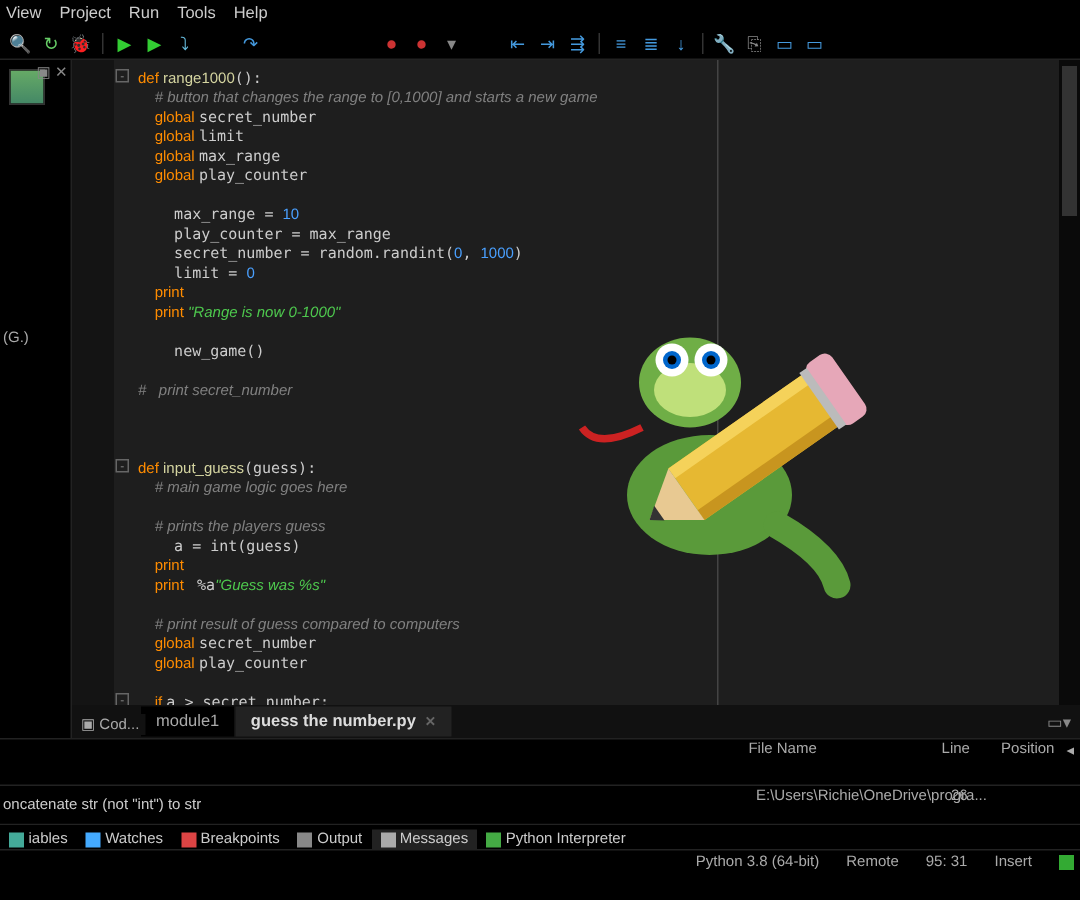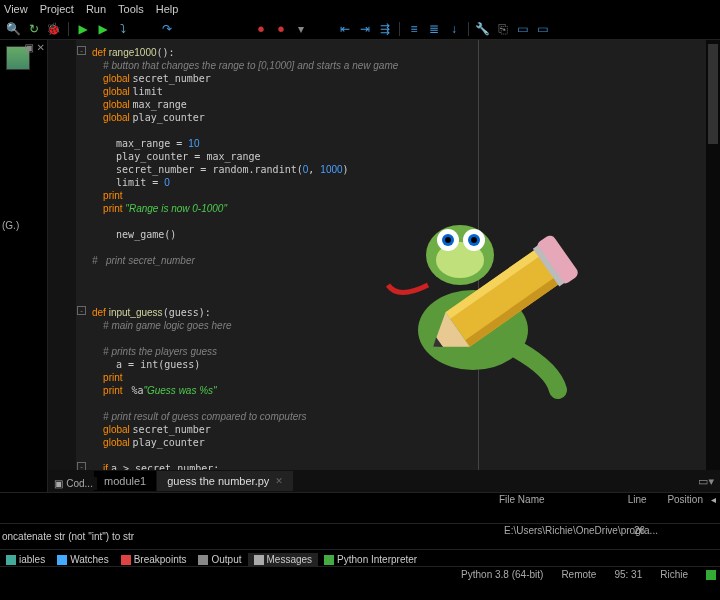--- a/index.html
+++ b/index.html
@@ -22,21 +22,21 @@
 .fold-col { position: absolute; left: 28px; top: 0; width: 12px; height: 100%; }
 .fold { width: 9px; height: 9px; border: 1px solid #666; color: #888; font-size: 8px; line-height: 7px; text-align: center; margin-left: 1px; position: absolute; cursor: pointer; }
 .code { position: absolute; left: 44px; top: 6px; font-family: Consolas, monospace; font-size: 10px; line-height: 13px; white-space: pre; color: #ccc; }
 .kw { color: #ff8c00; }
 .fn { color: #d4d4a0; }
 .str { color: #4ec94e; font-style: italic; }
 .cmt { color: #808080; font-style: italic; }
 .num { color: #4aa0ff; }
 .tabs { position: absolute; left: 0; bottom: 0; right: 0; height: 22px; background: #111; display: flex; align-items: center; font-size: 11px; }
 .tab { padding: 2px 10px; background: #000; color: #aaa; margin-right: 1px; height: 20px; display: flex; align-items: center; cursor: pointer; }
-.tab.active { background: #222; color: #ddd; }
+.tab.active { background: #222; color: #ddd; font-weight: bold; }
 .tab .close { margin-left: 6px; font-size: 9px; color: #666; }
 .right-icons { margin-left: auto; margin-right: 6px; display: flex; gap: 4px; }
 .scroll-v { position: absolute; right: 0; top: 0; width: 14px; bottom: 22px; background: #0a0a0a; }
 .scroll-v .thumb { position: absolute; top: 4px; left: 2px; right: 2px; height: 100px; background: #333; }
 .fileview { height: 57px; background: #000; border-top: 1px solid #222; position: relative; font-size: 10px; color: #aaa; }
 .fv-head { display: flex; height: 31px; border-bottom: 1px solid #222; }
 .fv-col { padding: 1px 4px; }
 .fv-row { display: flex; height: 16px; }
 .err { position: absolute; left: 2px; top: 38px; color: #ccc; }
 .bottabs { height: 17px; background: #000; display: flex; align-items: flex-end; font-size: 10px; border-top: 1px solid #222; }
@@ -234,15 +234,15 @@
       <span class="bi" style="background:#4a4"></span>
       <span>Python Interpreter</span>
     </div>
 </div>
 
 <div class="status">
   <div style="flex:1"></div>
   <span>Python 3.8 (64-bit)</span>
   <span>Remote</span>
   <span>95: 31</span>
-  <span>Richie</span>
+  <span>Insert</span>
   <span style="width:10px;height:10px;background:#3a3;display:inline-block;margin-right:4px"></span>
 </div>
 
 </body></html>

